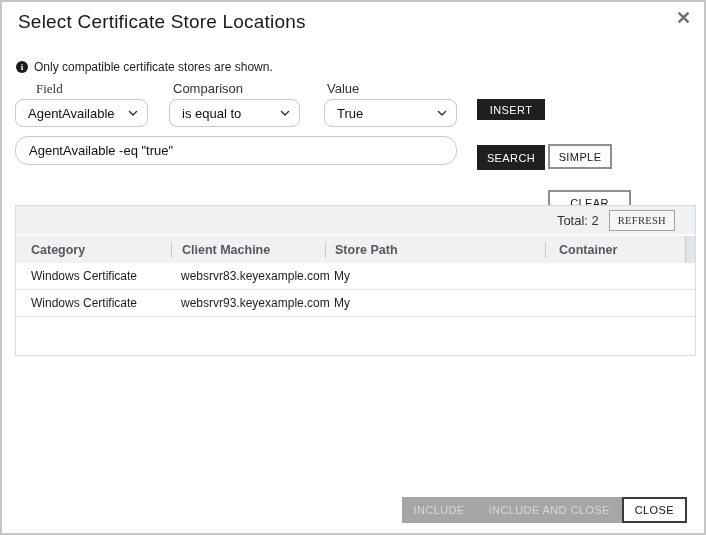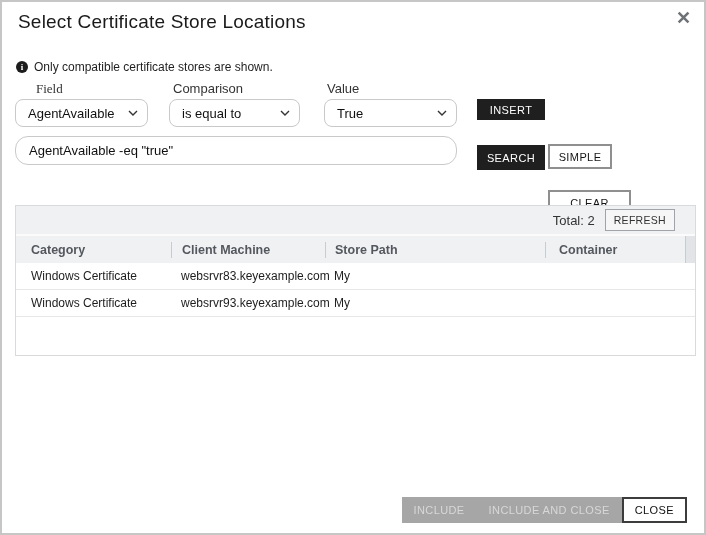--- a/index.html
+++ b/index.html
@@ -101,21 +101,21 @@
     height: 30px; background: #f0f1f3;
     border-bottom: 2px solid #fbfbfc;
     display: flex; align-items: center; justify-content: flex-end;
     padding-right: 20px; gap: 10px;
   }
   .total-text { font-size: 13px; color: #333; }
   .refresh-btn {
     font-size: 10.5px; letter-spacing: 0.3px; color: #333;
     background: #f6f6f7; border: 1px solid #9fa4aa;
     padding: 4px 8px; cursor: pointer;
-    font-family: Liberation Sans, sans-serif;
+    font-family: Liberation Serif, serif;
   }
   .thead {
     display: flex; height: 27px; background: #f0f1f3;
     align-items: center;
     font-size: 12.5px; font-weight: bold; color: #54585e;
   }
   .th { height: 16px; line-height: 16px; }
   .col-cat { width: 155px; padding-left: 15px; }
   .col-machine { width: 154px; padding-left: 10px; border-left: 1px solid #c8ccd2; }
   .col-path { width: 220px; padding-left: 9px; border-left: 1px solid #c8ccd2; }

